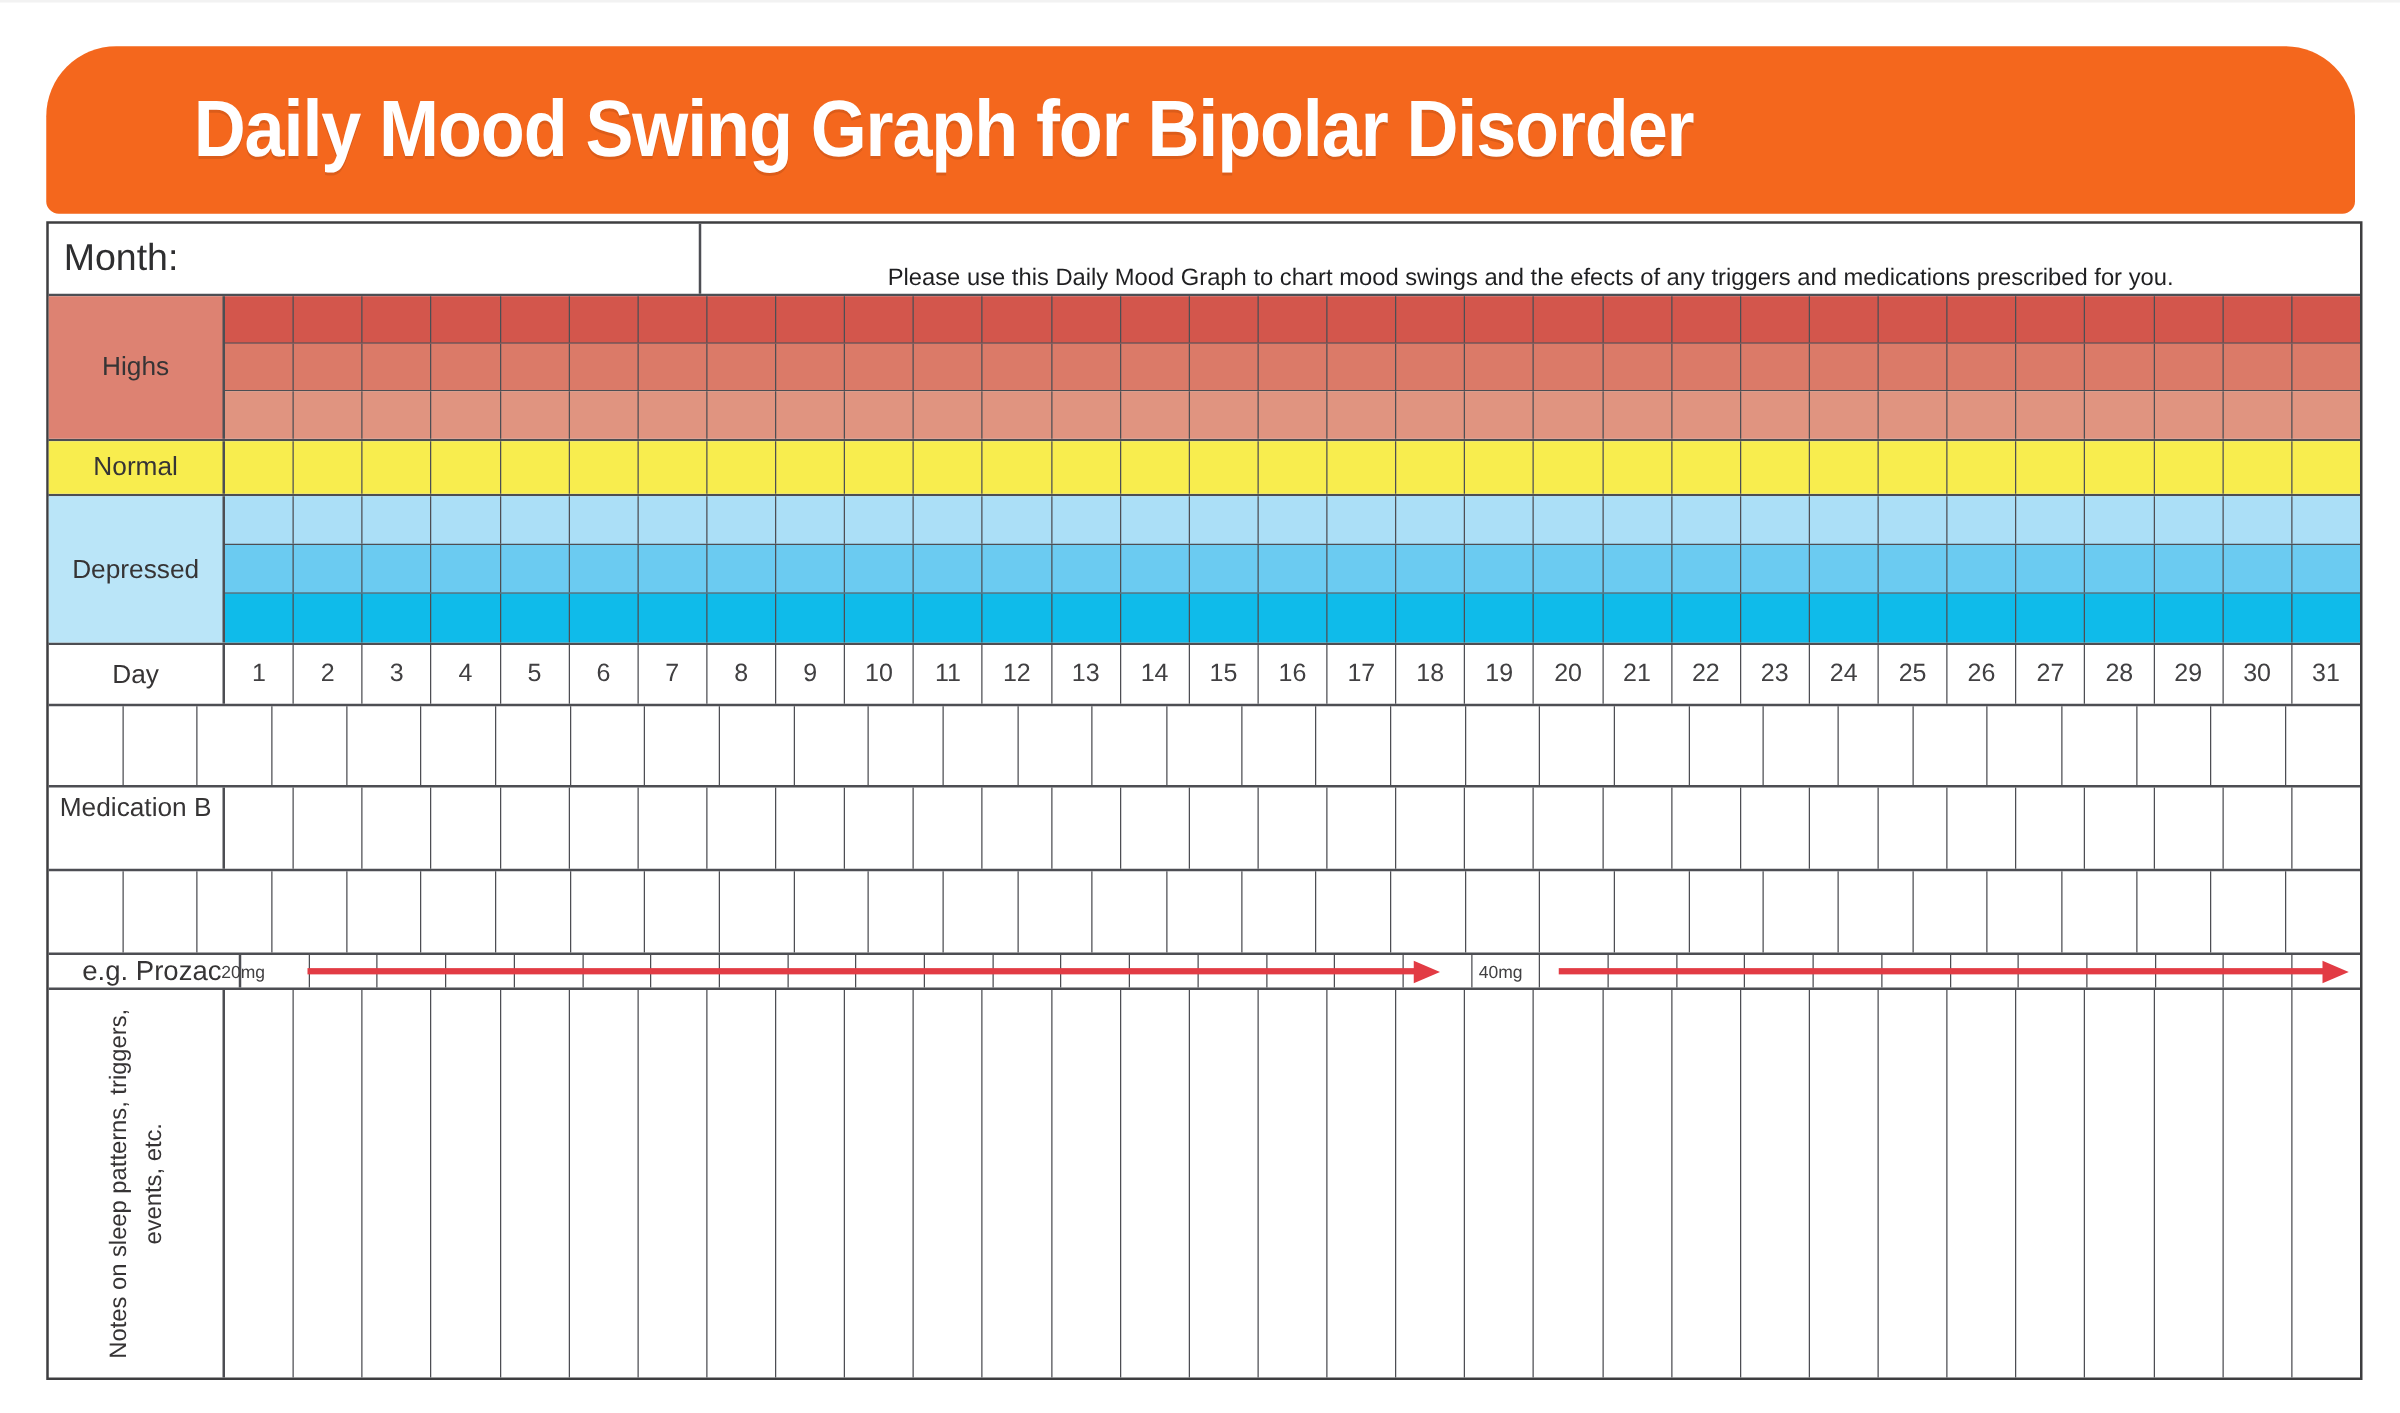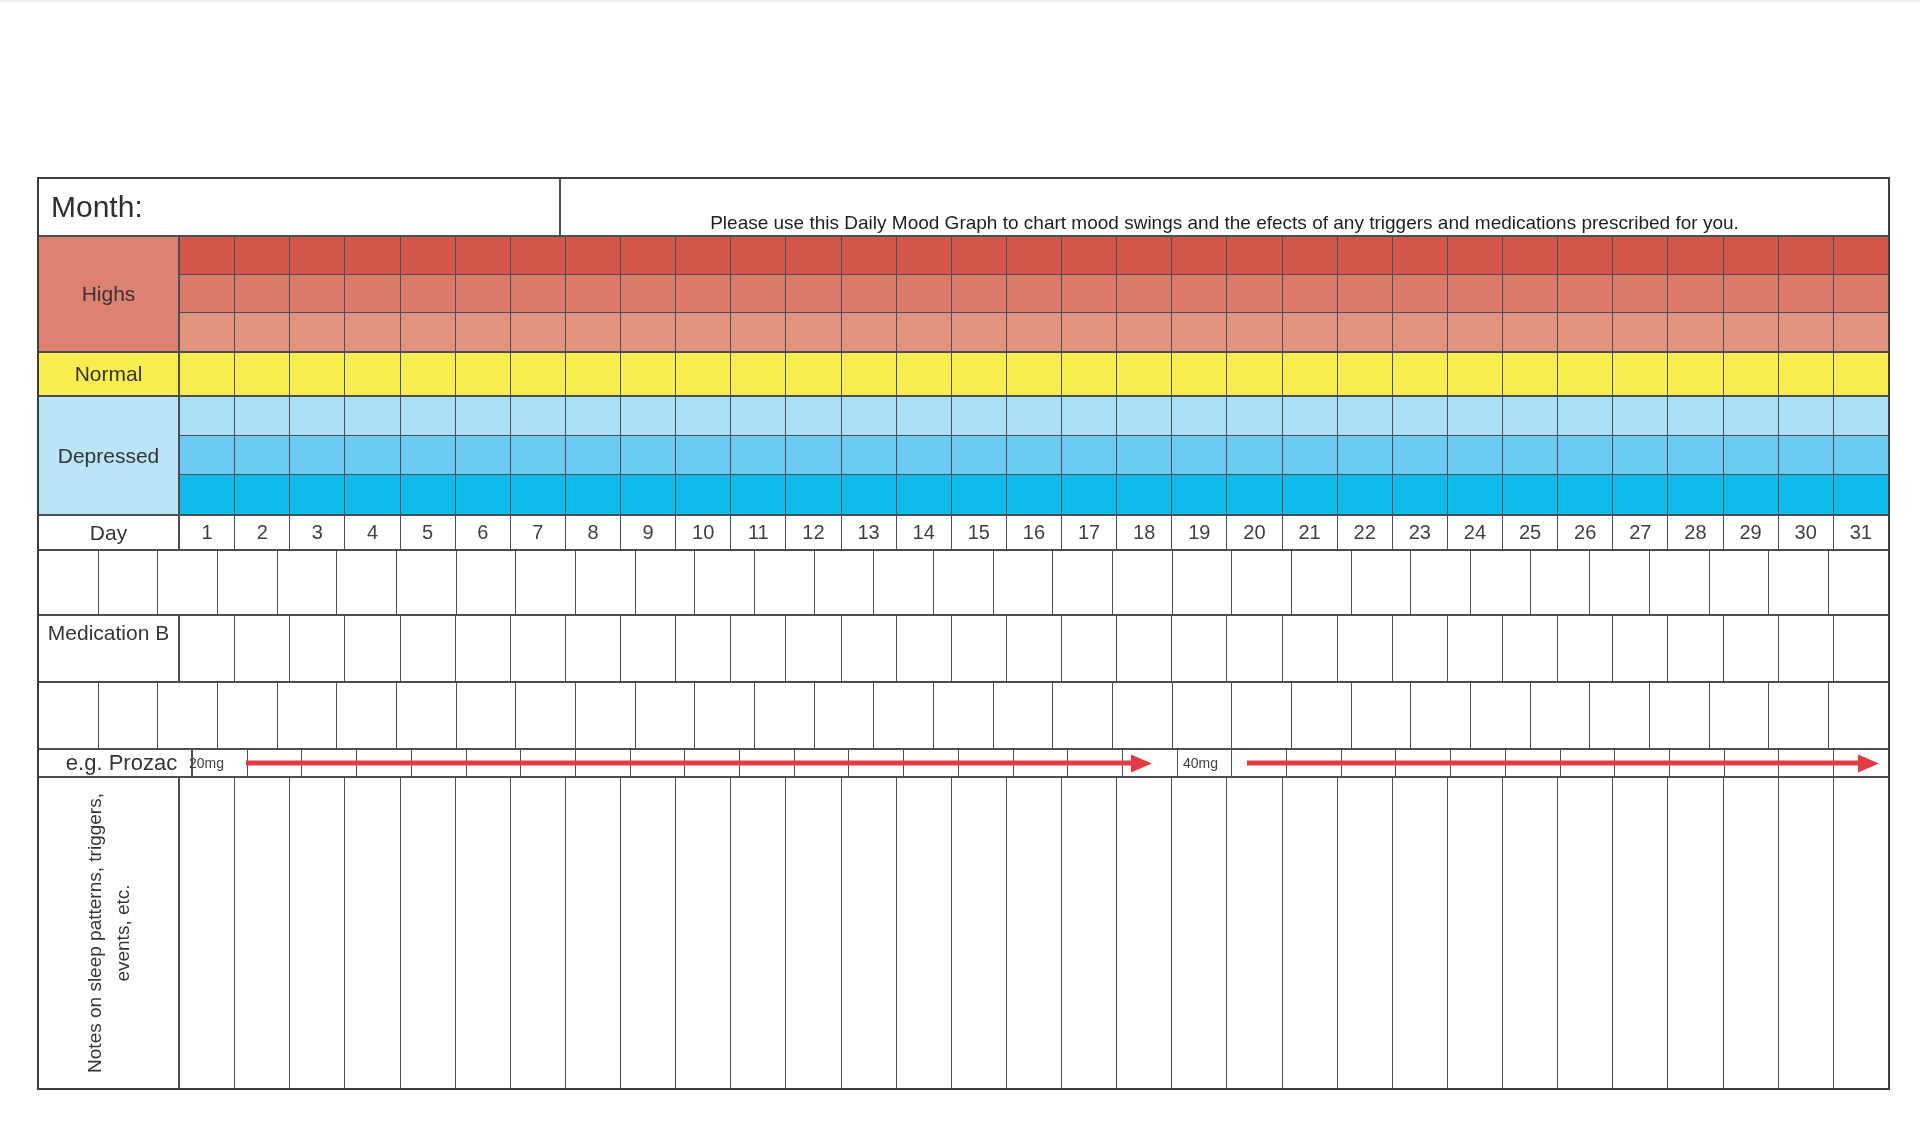--- a/index.html
+++ b/index.html
@@ -30,49 +30,52 @@
   .cell:last-child{border-right:none;}
   .band{display:flex;border-bottom:2px solid var(--line);box-sizing:border-box;}
   .band-label{width:141px;flex:0 0 141px;border-right:2px solid var(--line);box-sizing:border-box;
     display:flex;align-items:center;justify-content:center;font-size:21px;}
   .band-rows{flex:1;display:flex;flex-direction:column;}
   .band-row{display:flex;border-bottom:1.5px solid var(--line);box-sizing:border-box;}
   .band-row:last-child{border-bottom:none;}
   .band-0 .band-row{height:38px;}
   .band-1 .band-row{height:42px;}
   .band-2 .band-row{height:39px;}
-  .day-row{height:35px;}
+  .day-row{height:49px;}
   .day-row .cell{display:flex;align-items:center;justify-content:center;font-size:20px;color:#414042;}
   .med-row{height:65px;}
   .med-row:nth-child(2),.med-row:nth-child(3){height:67px;}
   .med-row .label-cell{align-items:flex-start;padding-top:5px;}
   .prozac-row{height:28px;position:relative;padding-left:13px;}
   .prozac-row .label-cell{font-size:22px;}
   .dose{position:absolute;top:50%;transform:translateY(-50%);width:55px;text-align:center;
     font-size:14px;color:#414042;}
-  .dose-1{left:140px;}
+  .dose-1{left:128px;}
   .dose-2{left:1134px;}
   .arrow{position:absolute;top:50%;transform:translateY(-50%);height:5px;background:var(--arrow);}
   .arrow::after{content:"";position:absolute;right:-20px;top:50%;transform:translateY(-50%);
     width:0;height:0;border-left:21px solid var(--arrow);
     border-top:9px solid transparent;border-bottom:9px solid transparent;}
   .arrow-1{left:207px;width:886px;}
   .arrow-2{left:1208px;width:612px;}
   .notes-row{height:310px;border-bottom:none;}
   .notes-label{position:relative;}
   .vertical{position:absolute;left:50%;top:50%;
     transform:translate(-50%,-50%) rotate(-90deg);
     text-align:center;font-size:19px;line-height:1.45;white-space:nowrap;color:#363435;}
 </style>
 </head>
 <body>
 
 <div class="sheet" style="--banner: #F4671D; --arrow: #E23B44; --line: #4D4E53; --border: #3E3E40;">
   <div class="hairline"></div>
 
+  <div class="banner">
+    <div class="title">Daily Mood Swing Graph for Bipolar Disorder</div>
+  </div>
 
   <div class="grid">
 
     <div class="row month-row">
       <div class="month-cell">
         <span>Month:</span>
       </div>
       <div class="instruction-cell">Please use this Daily Mood Graph to chart mood swings and the efects of any triggers and medications prescribed for you.</div>
     </div>
 

